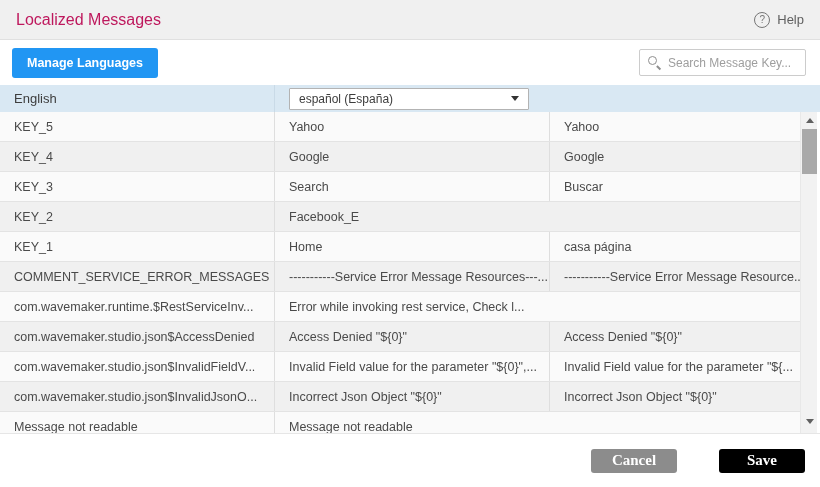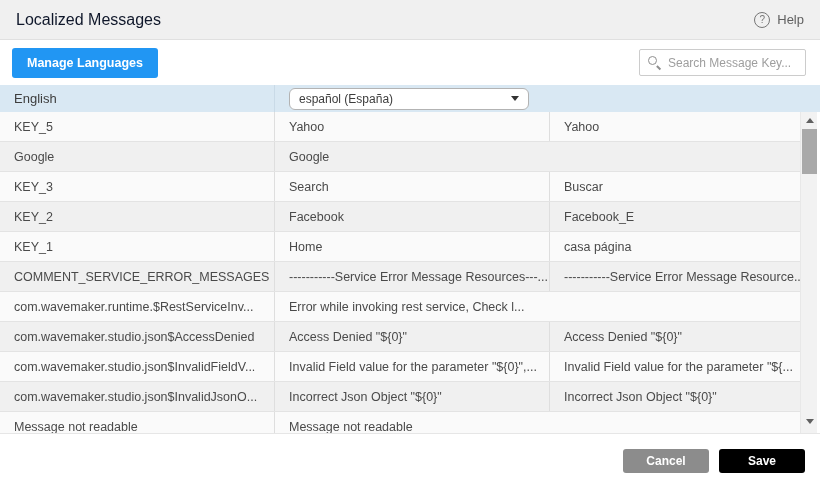--- a/index.html
+++ b/index.html
@@ -3,21 +3,21 @@
 <meta charset="utf-8">
 <style>
   * { box-sizing: border-box; margin: 0; padding: 0; }
   html, body { width: 820px; height: 487px; overflow: hidden; }
   body { font-family: "Liberation Sans", sans-serif; background: #fff; }
   .dialog { position: relative; width: 820px; height: 487px; background: #fff; }
 
   
   .titlebar { height: 40px; background: #f0f0f0; border-bottom: 1px solid #e0e0e0;
     display: flex; align-items: center; justify-content: space-between; padding: 0 16px; }
-  .title { font-size: 16px; color: #0f172a; }
+  .title { font-size: 16px; color: #be185d; }
   .help { display: flex; align-items: center; gap: 7px; color: #5f5f5f; font-size: 13px; cursor: pointer; }
   .help-circle { width: 16px; height: 16px; border: 1px solid #767676; border-radius: 50%;
     display: flex; align-items: center; justify-content: center; font-size: 10px; color: #767676; }
 
   
   .toolbar { height: 45px; background: #fff; display: flex; align-items: center;
     justify-content: space-between; padding: 0 14px 0 12px; gap: 29px; }
   .btn-manage { background: #2196f3; color: #fff; border: none; border-radius: 3px;
     font-family: inherit; font-weight: bold; font-size: 12.5px; padding: 8px 15px; cursor: pointer; }
   .search-box { position: relative; width: 167px; }
@@ -33,21 +33,21 @@
   
   .grid-header { height: 27px; background: #d9e8f3; display: flex; font-size: 13px; color: #3d3d3d; }
   .gh-cell { display: flex; align-items: center; padding-left: 14px; border-right: 1px solid #c9dae7; }
   .gh-key { width: 275px; justify-content: space-between; padding-right: 13px; }
   .gh-english { width: 275px; }
   .gh-lang { flex: 1; border-right: none; }
   .btn-plus { width: 23px; height: 23px; background: #2196f3; color: #fff; border: none;
     border-radius: 3px; font-size: 17px; line-height: 21px; text-align: center;
     font-family: inherit; cursor: pointer; padding: 0; }
   .lang-select { position: relative; width: 240px; height: 22px; background: #fff;
-    border: 1px solid #b3b3b3; border-radius: 6px; display: flex; align-items: center;
+    border: 1px solid #b3b3b3; border-radius: 1px; display: flex; align-items: center;
     justify-content: space-between; padding: 0 9px; font-size: 12px; color: #3d3d3d; cursor: pointer; }
   .caret-down { width: 0; height: 0; border-left: 4px solid transparent;
     border-right: 4px solid transparent; border-top: 5px solid #333; }
 
   
   .grid-body { position: relative; height: 322px; overflow: hidden; border-bottom: 1px solid #e6e6e6; }
   .rows { width: 800px; }
   .trow { display: flex; height: 30px; border-bottom: 1px solid #e3e3e3;
     font-size: 12.5px; color: #4a4a4a; }
   .trow:nth-child(odd) { background: #fafafa; }
@@ -66,21 +66,21 @@
     border-right: 4px solid transparent; border-bottom: 5px solid #606060; }
   .tri-dn { width: 0; height: 0; border-left: 4px solid transparent;
     border-right: 4px solid transparent; border-top: 5px solid #606060; }
   .sb-thumb { position: absolute; top: 17px; left: 1px; width: 15px; height: 45px;
     background: #a9a9a9; cursor: pointer; }
 
   
   .footer { height: 53px; display: flex; align-items: center; justify-content: flex-end;
     gap: 10px; padding-right: 15px; background: #fff; }
   .btn-footer { min-width: 86px; height: 24px; border: none; border-radius: 3px;
-    color: #fff; font-family: Liberation Sans, sans-serif; font-size: 12px; font-weight: bold; cursor: pointer; }
+    color: #fff; font-family: Liberation Serif, serif; font-size: 15px; font-weight: bold; cursor: pointer; margin-left: 32px; }
   .btn-cancel { background: #8c8c8c; }
   .btn-save { background: #000000; }
 </style>
 </head>
 <body>
 
 <div class="dialog">
 
   <div class="titlebar">
     <div class="title">Localized Messages</div>
@@ -115,33 +115,33 @@
 
   <div class="grid-body">
     <div class="rows">
   <div class="trow">
     <div class="cell c1">KEY_5</div>
     <div class="cell c2">Yahoo</div>
     <div class="cell c3">Yahoo</div>
   </div>
 
   <div class="trow">
+    <div class="cell c1">KEY_4</div>
     <div class="cell c2">Google</div>
     <div class="cell c3">Google</div>
   </div>
 
   <div class="trow">
     <div class="cell c1">KEY_3</div>
     <div class="cell c2">Search</div>
     <div class="cell c3">Buscar</div>
   </div>
 
   <div class="trow">
     <div class="cell c1">KEY_2</div>
-    <div class="cell c2">Facebook</div>
     <div class="cell c3">Facebook_E</div>
   </div>
 
   <div class="trow">
     <div class="cell c1">KEY_1</div>
     <div class="cell c2">Home</div>
     <div class="cell c3">casa página</div>
   </div>
 
   <div class="trow">

